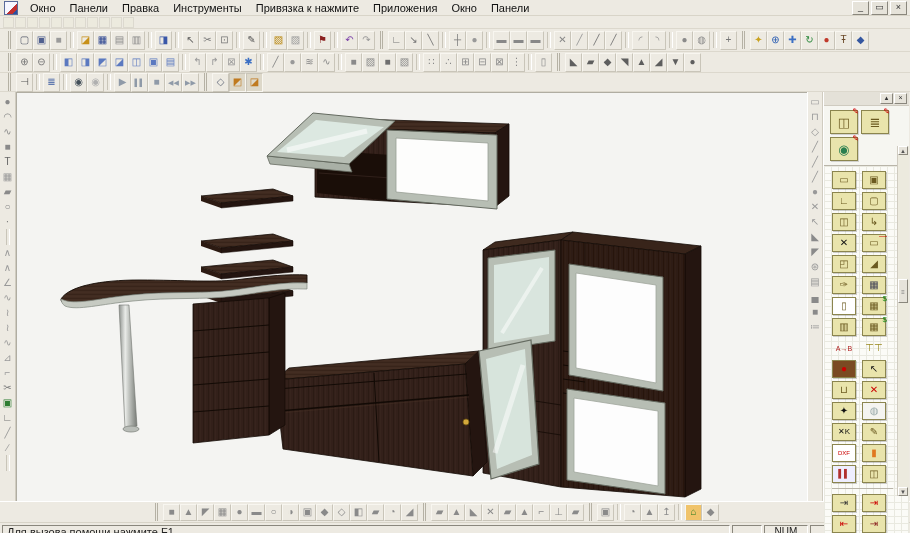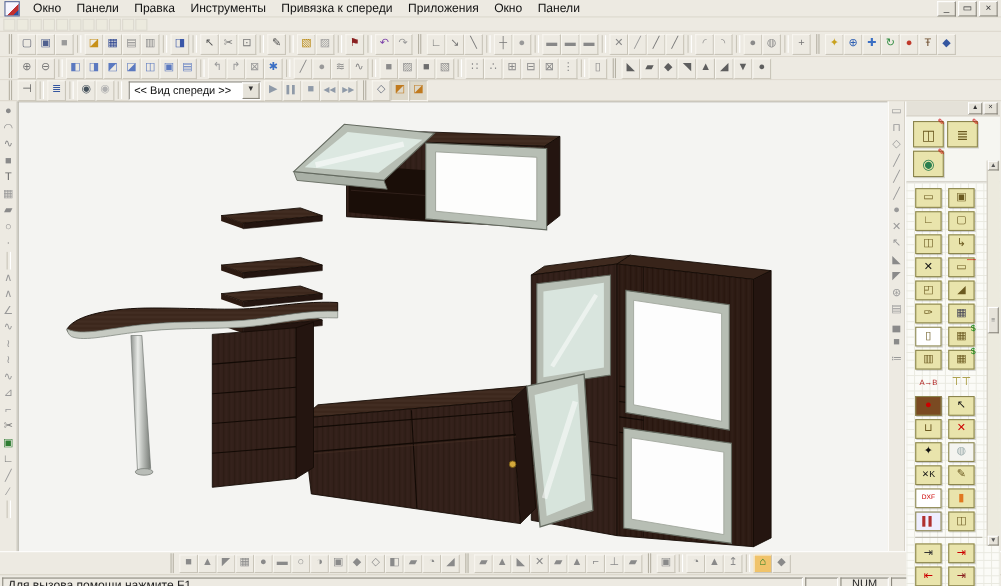--- a/index.html
+++ b/index.html
@@ -77,21 +77,21 @@
 </style>
 </head>
 <body>
 
 <div class="menubar">
   <span class="appicon"></span>
   <span class="mitem">Окно</span>
   <span class="mitem">Панели</span>
   <span class="mitem">Правка</span>
   <span class="mitem">Инструменты</span>
-  <span class="mitem">Привязка к спереди</span>
+  <span class="mitem">Привязка к нажмите</span>
   <span class="mitem">Приложения</span>
   <span class="mitem">Окно</span>
   <span class="mitem">Панели</span>
   <span class="wctrl">
     <span class="wbtn">_</span>
     <span class="wbtn">▭</span>
     <span class="wbtn">×</span>
   </span>
 </div>
 
@@ -379,24 +379,20 @@
       </span>
       <i class="tsep"></i>
       <span class="tbtn">
         <b style="color: rgb(68, 80, 90);">◉</b>
       </span>
       <span class="tbtn">
         <b style="color: rgb(176, 176, 176);">◉</b>
       </span>
       <i class="tsep"></i>
     </span>
-  <span class="ddl">
-    <span class="ddltext">&lt;&lt; Вид спереди &gt;&gt;</span>
-    <span class="ddlbtn">▼</span>
-  </span>
   <span style="display:inline-flex;align-items:center">
       <span class="tbtn">
         <b style="color: rgb(143, 154, 168);">▶</b>
       </span>
       <span class="tbtn">
         <b style="color: rgb(143, 154, 168); font-size: 7px;">▌▌</b>
       </span>
       <span class="tbtn">
         <b style="color: rgb(143, 154, 168);">■</b>
       </span>

